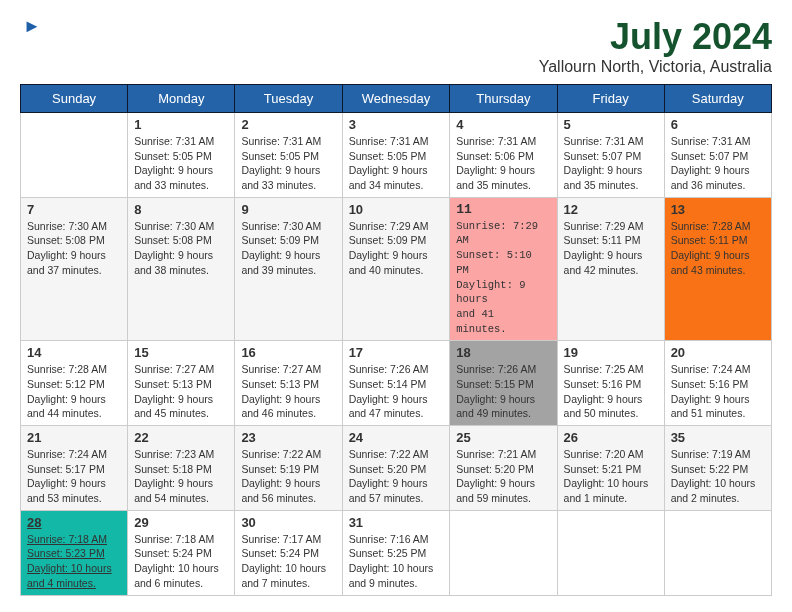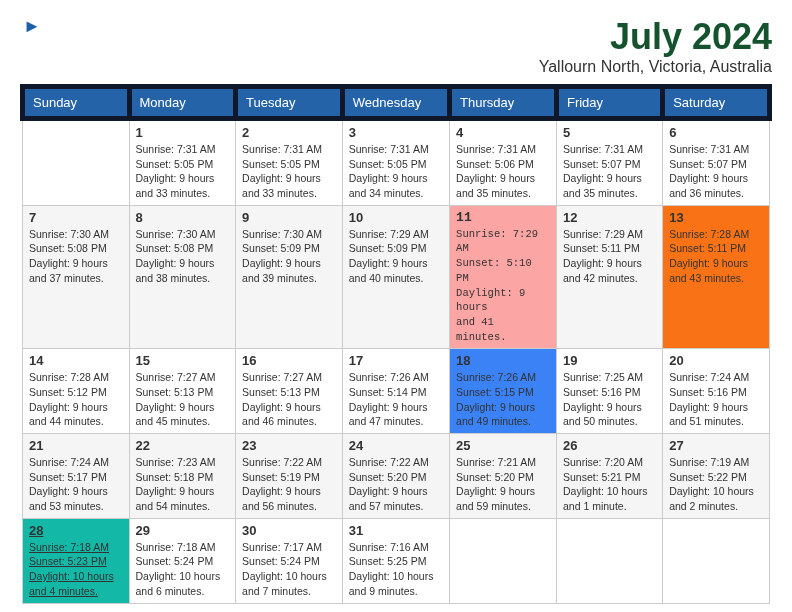--- a/index.html
+++ b/index.html
@@ -44,22 +44,22 @@
     .calendar-table {
       width: 100%;
       border-collapse: collapse;
       border: 1px solid #ccc;
     }
     .calendar-table th {
       background: #2563a8;
       color: #fff;
       font-size: 13px;
       padding: 6px 8px;
-      text-align: left;
-      border: 5px solid #0f172a;
+      text-align: center;
+      border: 1px solid #0f172a;
       font-weight: normal;
     }
     .calendar-table td {
       border: 1px solid #ccc;
       vertical-align: top;
       padding: 4px 6px;
       font-size: 11px;
       color: #333;
       min-height: 70px;
       width: 108px;
@@ -183,21 +183,21 @@
           <div class="day-info">Sunrise: 7:27 AM<br>Sunset: 5:13 PM<br>Daylight: 9 hours<br>and 45 minutes.</div>
         </td>
         <td style="background-color: rgb(255, 255, 255);">
           <div class="day-number">16</div>
           <div class="day-info">Sunrise: 7:27 AM<br>Sunset: 5:13 PM<br>Daylight: 9 hours<br>and 46 minutes.</div>
         </td>
         <td style="background-color: rgb(255, 255, 255);">
           <div class="day-number">17</div>
           <div class="day-info">Sunrise: 7:26 AM<br>Sunset: 5:14 PM<br>Daylight: 9 hours<br>and 47 minutes.</div>
         </td>
-        <td style="background-color: #3b82f6; margin-left: 40px;">
+        <td style="background-color: #a3a3a3; margin-left: 40px;">
           <div class="day-number">18</div>
           <div class="day-info">Sunrise: 7:26 AM<br>Sunset: 5:15 PM<br>Daylight: 9 hours<br>and 49 minutes.</div>
         </td>
         <td style="background-color: rgb(255, 255, 255);">
           <div class="day-number">19</div>
           <div class="day-info">Sunrise: 7:25 AM<br>Sunset: 5:16 PM<br>Daylight: 9 hours<br>and 50 minutes.</div>
         </td>
         <td style="background-color: rgb(255, 255, 255);">
           <div class="day-number">20</div>
           <div class="day-info">Sunrise: 7:24 AM<br>Sunset: 5:16 PM<br>Daylight: 9 hours<br>and 51 minutes.</div>
@@ -222,21 +222,21 @@
         </td>
         <td style="background-color: rgb(245, 245, 245); margin-left: 6px;">
           <div class="day-number">25</div>
           <div class="day-info">Sunrise: 7:21 AM<br>Sunset: 5:20 PM<br>Daylight: 9 hours<br>and 59 minutes.</div>
         </td>
         <td style="background-color: rgb(245, 245, 245); margin-top: 20px;">
           <div class="day-number">26</div>
           <div class="day-info">Sunrise: 7:20 AM<br>Sunset: 5:21 PM<br>Daylight: 10 hours<br>and 1 minute.</div>
         </td>
         <td style="background-color: rgb(245, 245, 245);">
-          <div class="day-number">27</div>
+          <div class="day-number">35</div>
           <div class="day-info">Sunrise: 7:19 AM<br>Sunset: 5:22 PM<br>Daylight: 10 hours<br>and 2 minutes.</div>
         </td>
       </tr>
       <tr>
         <td style="background-color: #14b8a6; text-decoration: underline;">
           <div class="day-number">28</div>
           <div class="day-info">Sunrise: 7:18 AM<br>Sunset: 5:23 PM<br>Daylight: 10 hours<br>and 4 minutes.</div>
         </td>
         <td style="background-color: rgb(255, 255, 255);">
           <div class="day-number">29</div>

